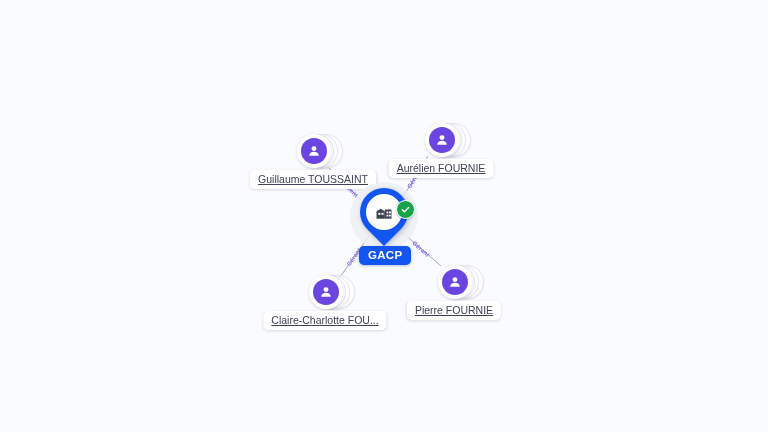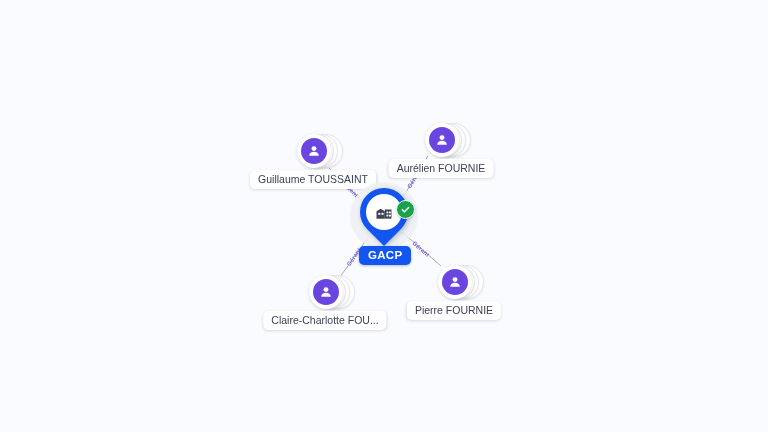--- a/index.html
+++ b/index.html
@@ -150,20 +150,21 @@
     position: absolute;
     top: 20px;
     transform: translateX(-50%);
     padding: 3px 8px 4px;
     background: #ffffff;
     color: #3c4257;
     font-size: 10.5px;
     border-radius: 5px;
     white-space: nowrap;
     box-shadow: 0 1px 3px rgba(40,45,80,.16);
+    text-decoration: underline;
   }
 
   
   .edge-label {
     position: absolute;
     color: #7b5fe8;
     font-size: 6px;
     font-weight: bold;
     white-space: nowrap;
     transform-origin: center center;

